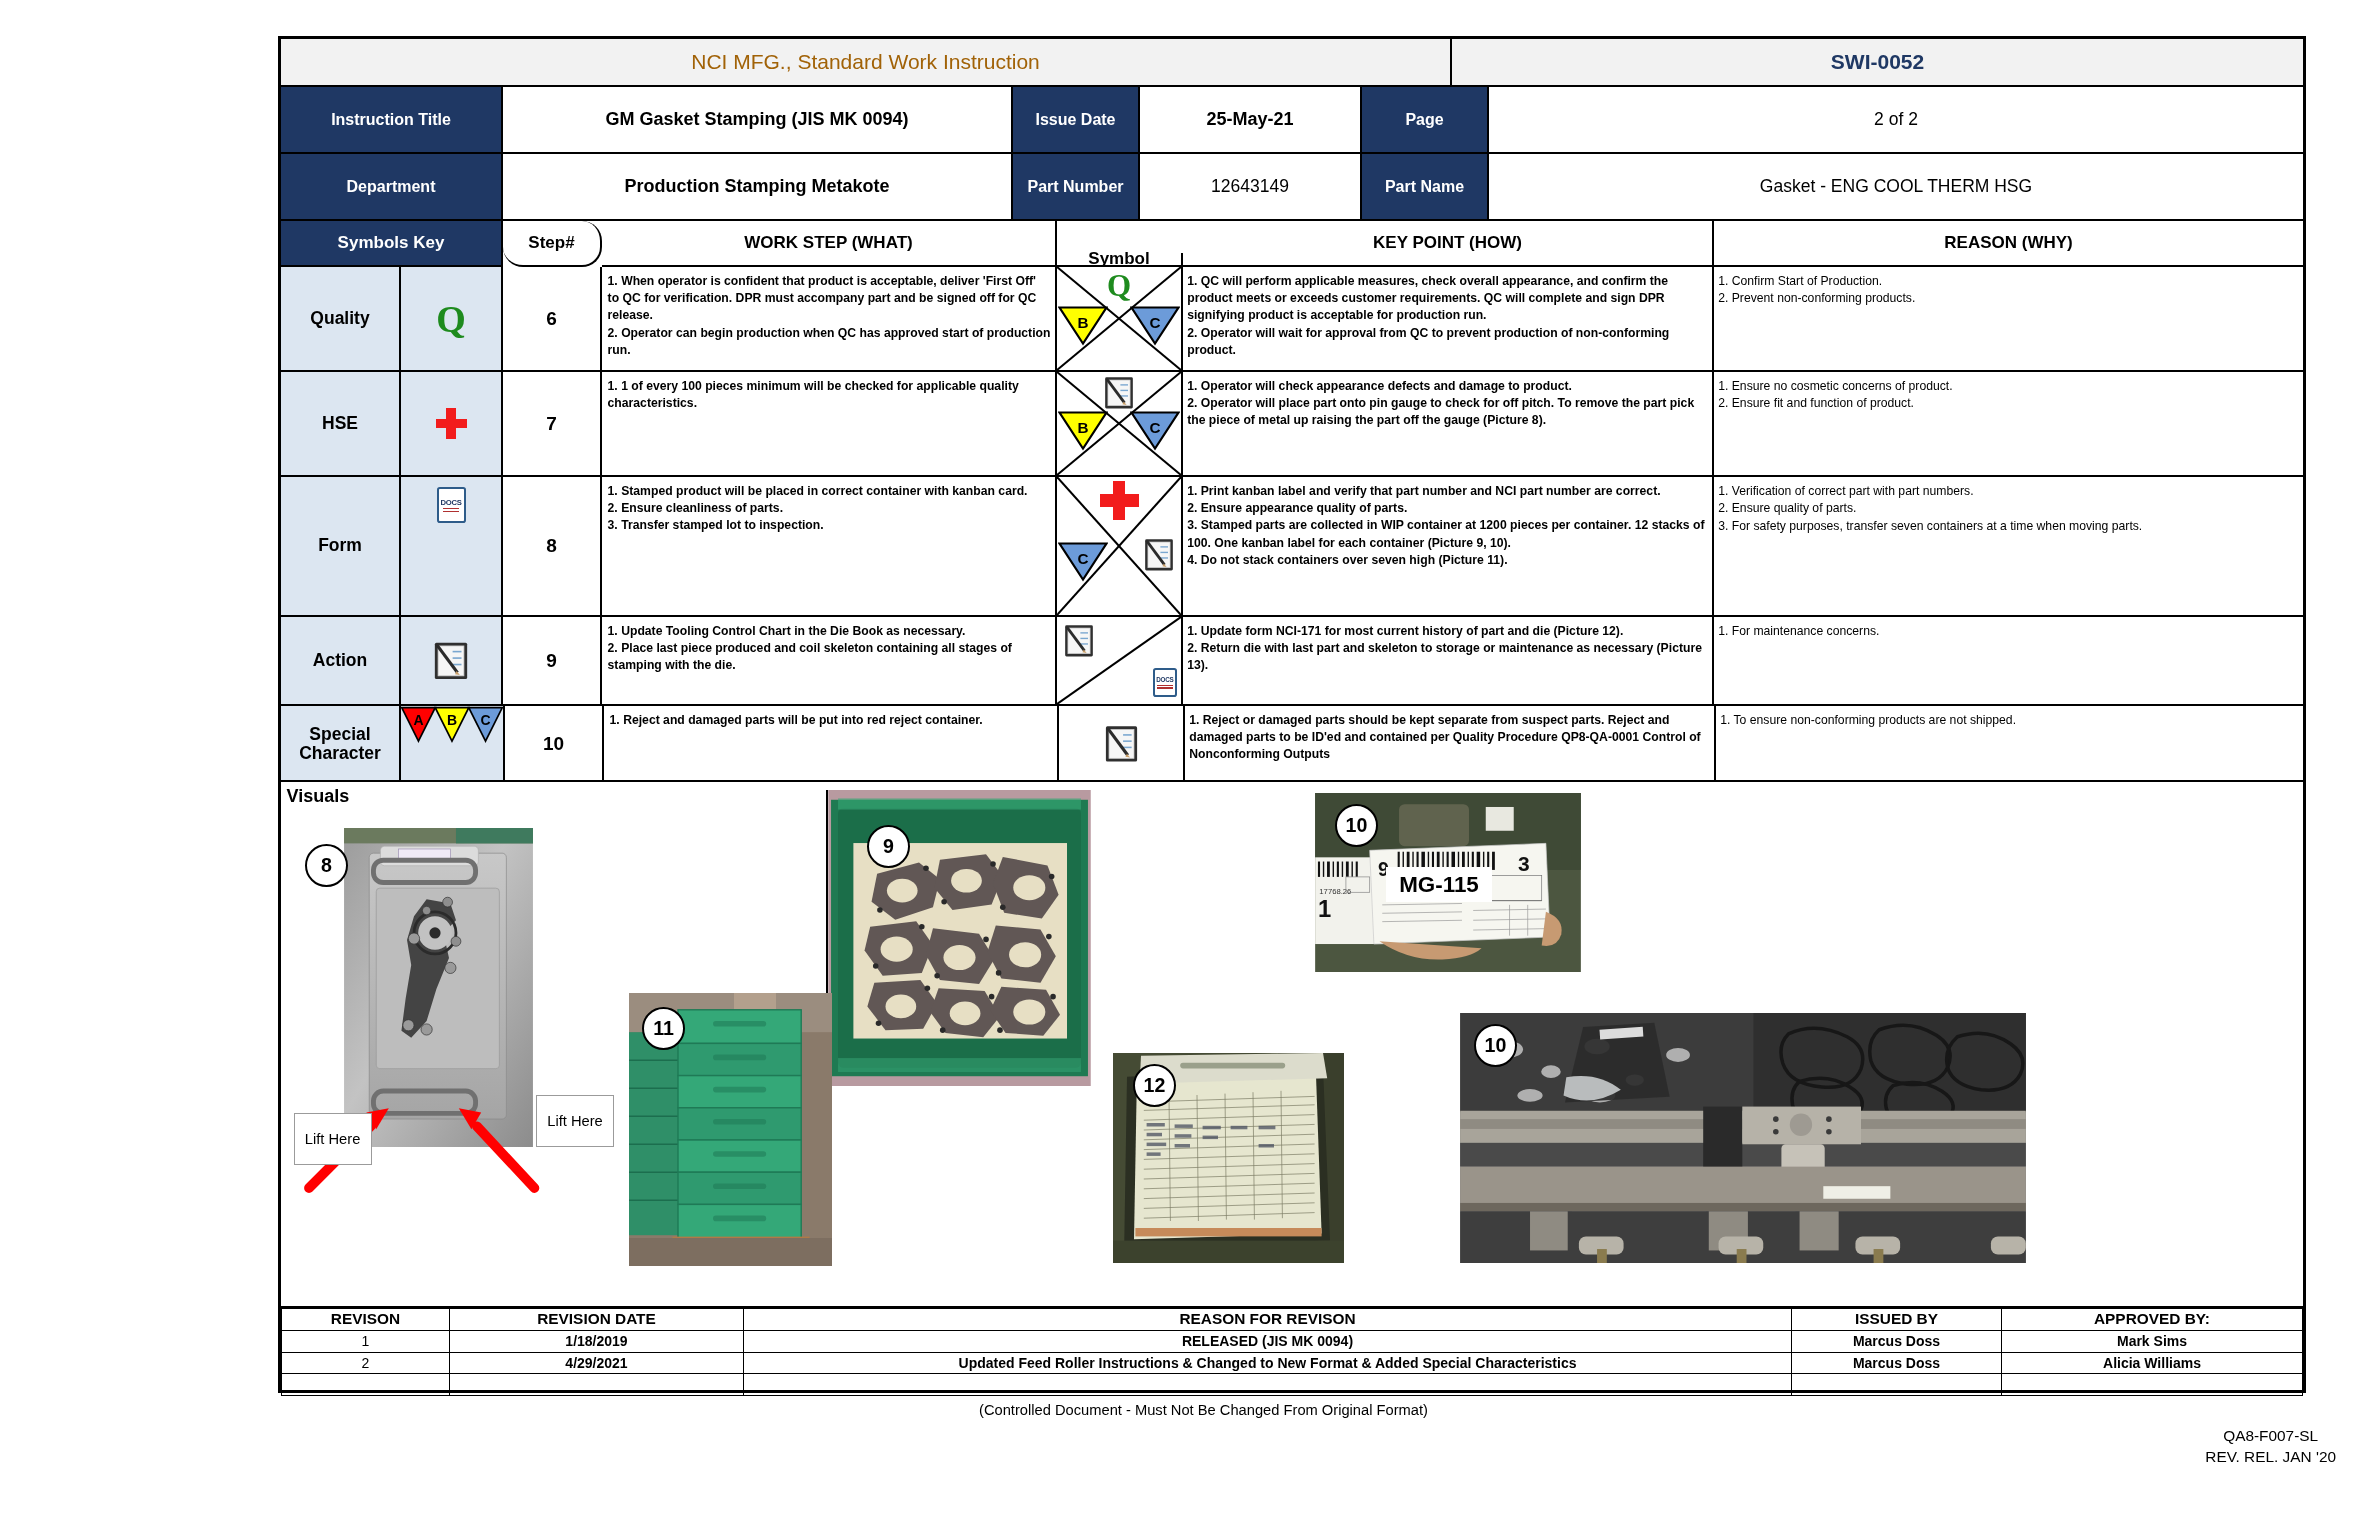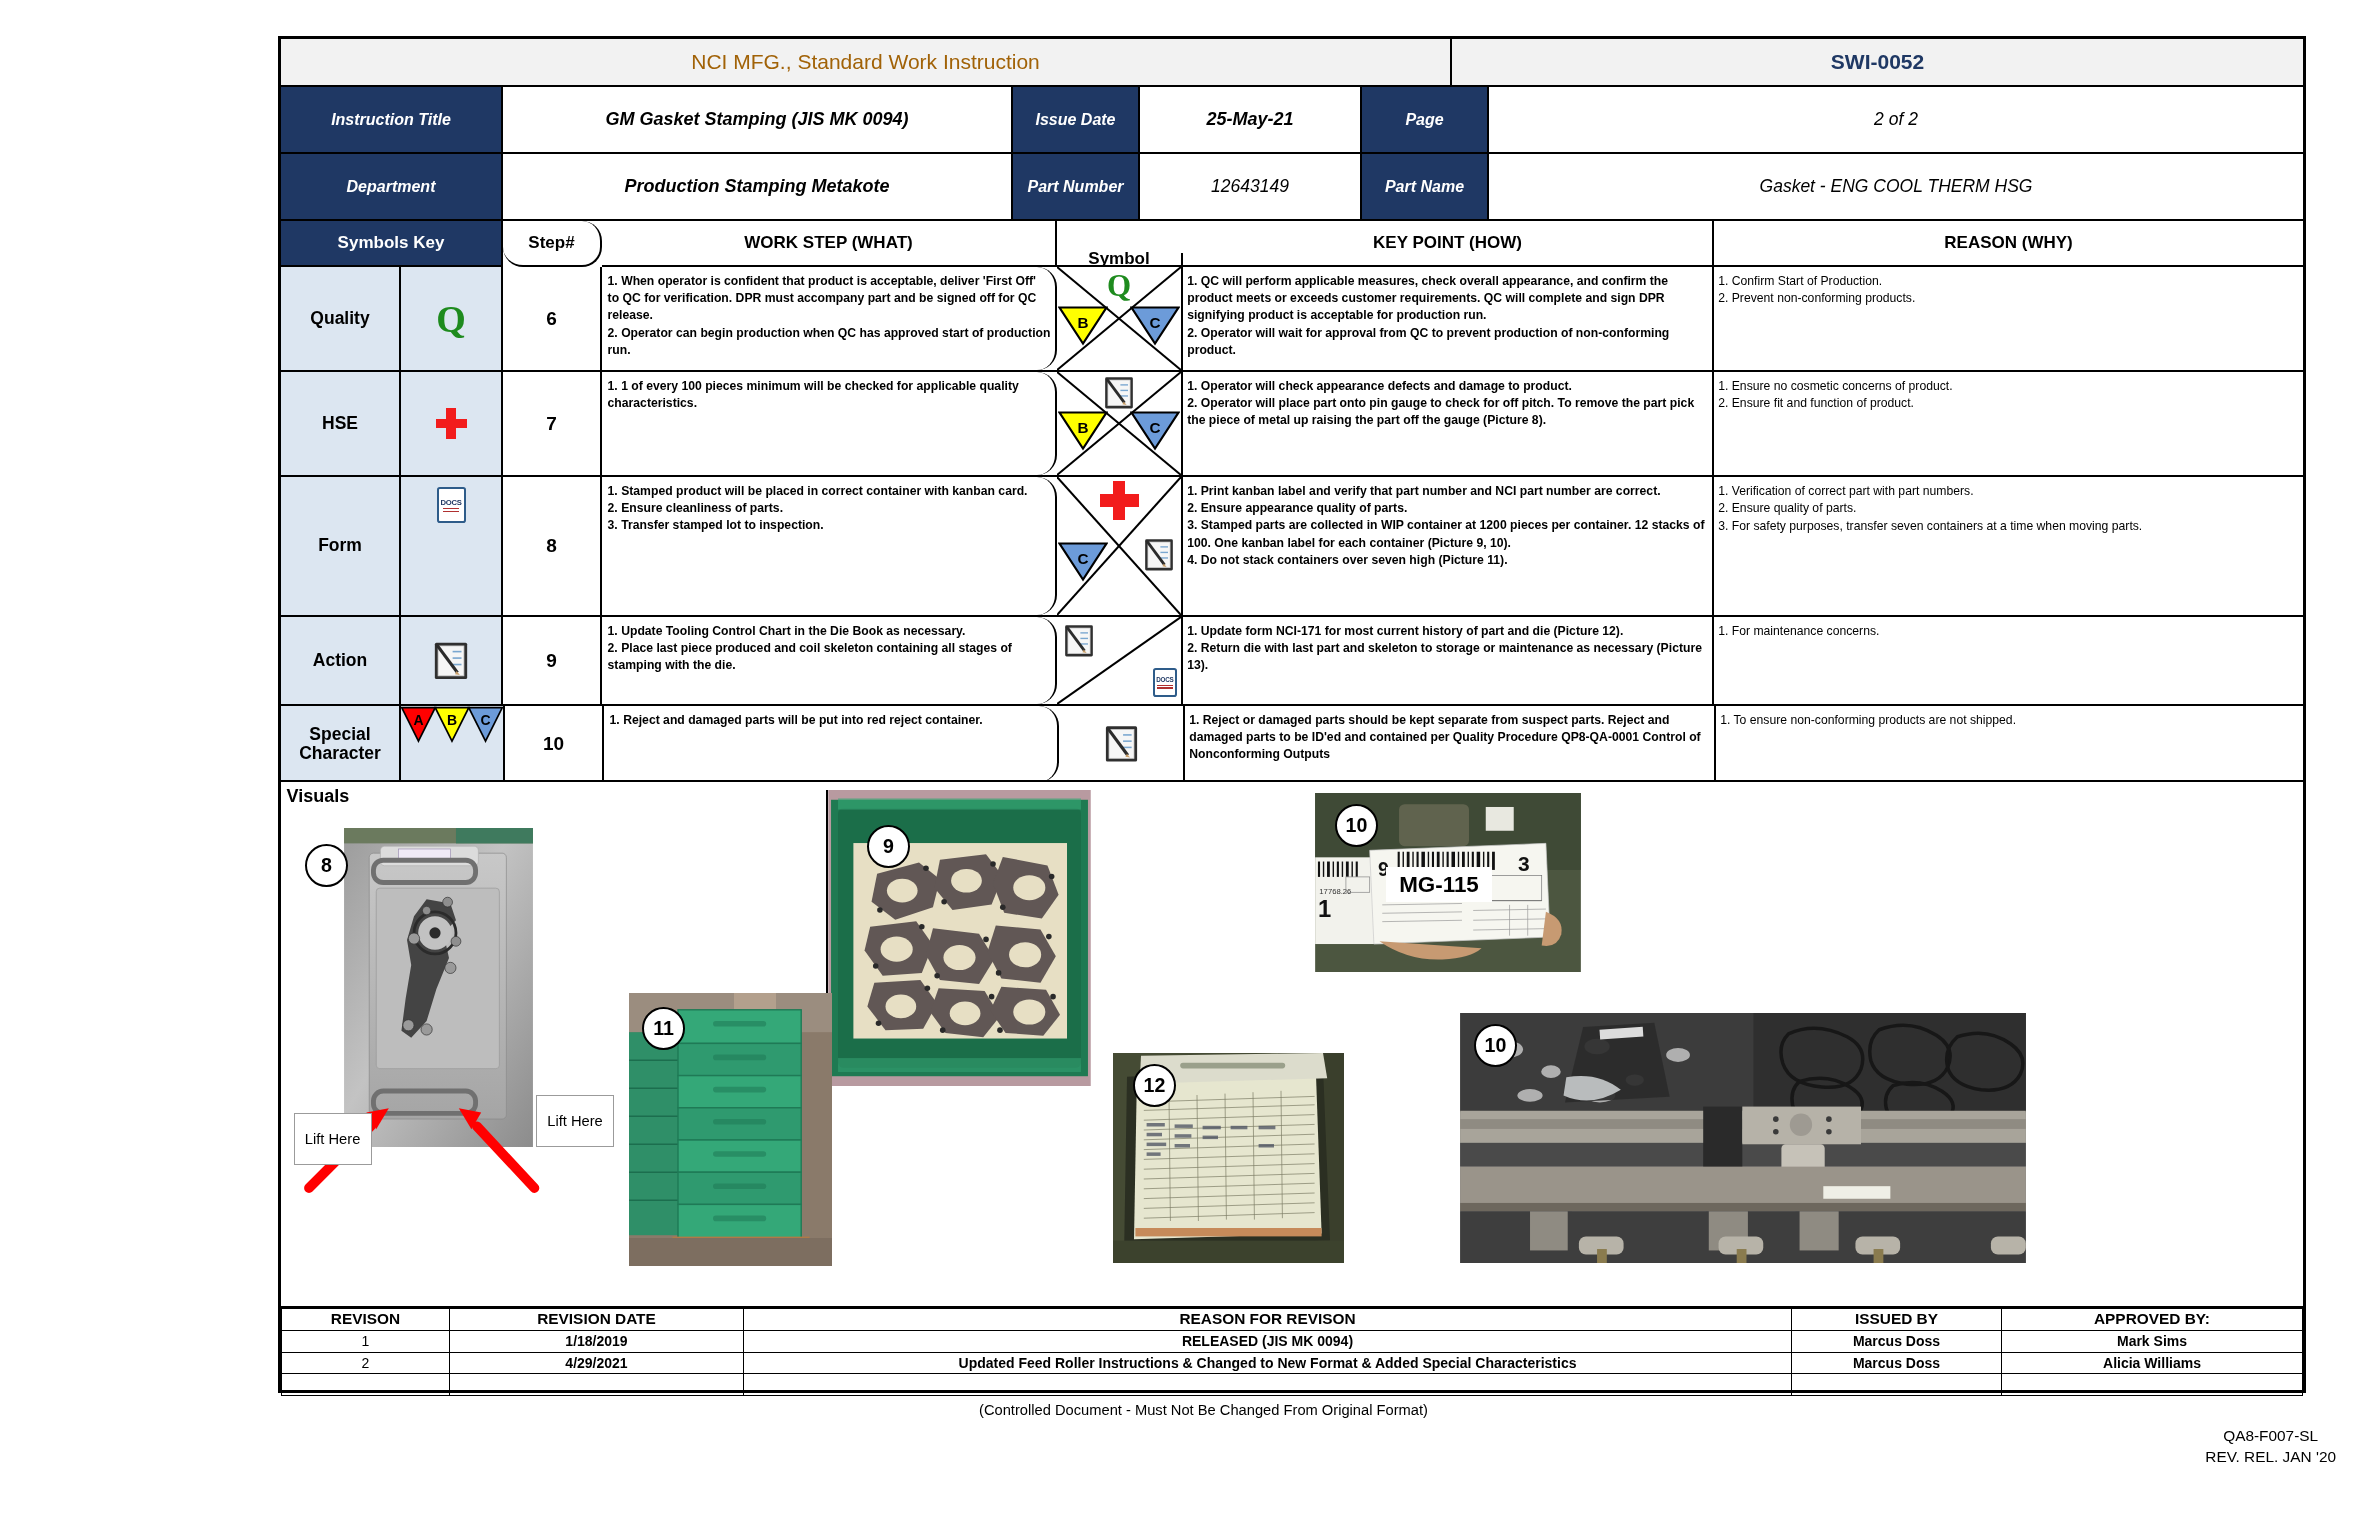--- a/index.html
+++ b/index.html
@@ -13,21 +13,21 @@
   
   .titleband{display:flex;height:46px;border-bottom:2.8px solid #000;}
   .titleband .t1{flex:0 0 1169px;background:#F2F2F2;display:flex;align-items:center;justify-content:center;
      color:#a16207;font-weight:normal;font-size:21px;border-right:2.8px solid #000;}
   .titleband .t2{flex:1;background:#F2F2F2;display:flex;align-items:center;justify-content:center;
      color:#1F3864;font-weight:bold;font-size:21px;}
 
   
   .hdrrow{display:flex;}
   .hdrrow > div{border-right:2.1px solid #000;border-bottom:2.1px solid #000;box-sizing:border-box;
-     display:flex;align-items:center;justify-content:center;text-align:center;font-style:italic;}
+     display:flex;align-items:center;justify-content:center;text-align:center;}
   .hdrrow > div:last-child{border-right:none;}
   .h-lbl{background:#1F3864;color:#fff;font-weight:bold;font-size:16px;}
   .h-val{background:#fff;color:#000;font-weight:bold;font-size:18px;}
   .h-val.reg{font-weight:normal;font-size:17.5px;}
 
   
   .w-lab{flex:0 0 222px;}
   .w-title{flex:0 0 510px;}
   .w-issue{flex:0 0 127px;}
   .w-date{flex:0 0 222px;}
@@ -53,21 +53,21 @@
   .brow > div:last-child{border-right:none;}
 
   .cell-symkey{flex:0 0 222px;background:#DCE6F1;display:flex;}
   .symkey-name{flex:0 0 120px;border-right:2.1px solid #000;display:flex;align-items:center;
       justify-content:center;text-align:center;font-weight:bold;font-size:17.5px;line-height:1.1;padding:0 2.8px;box-sizing:border-box;}
   .symkey-icon{flex:1;display:flex;align-items:center;justify-content:center;}
   .symkey-notes{flex:0 0 222px;background:#DCE6F1;font-size:11px;font-weight:bold;line-height:1.5;padding:4.2px 4.2px 0 4.2px;box-sizing:border-box;}
 
   .cell-step{flex:0 0 99px;background:#fff;display:flex;align-items:center;justify-content:center;
       font-weight:bold;font-size:19px;}
-  .cell-work{flex:0 0 455px;background:#fff;font-size:12.2px;font-weight:bold;line-height:1.42;padding:5.6px 4.2px 4.2px 5.6px;box-sizing:border-box;border-radius:20px;}
+  .cell-work{flex:0 0 455px;background:#fff;font-size:12.2px;font-weight:bold;line-height:1.42;padding:5.6px 4.2px 4.2px 5.6px;box-sizing:border-box;}
   .cell-symb{flex:0 0 126px;background:#fff;}
   .cell-key{flex:0 0 531px;background:#fff;font-size:12.2px;font-weight:bold;line-height:1.42;padding:5.6px 4.2px 4.2px 4.2px;box-sizing:border-box;}
   .cell-reason{flex:1;background:#fff;font-size:12.2px;line-height:1.45;padding:5.6px 4.2px 4.2px 4.2px;box-sizing:border-box;}
 
   
   .gQ{color:#1E8B1E;font-weight:bold;font-size:38px;line-height:1;font-family:"Liberation Serif",serif;}
   .gQ.small{font-size:31px;}
   .cross{position:relative;width:31px;height:31px;}
   .cross:before,.cross:after{content:"";position:absolute;background:#F21C1C;}
   .cross:before{left:10.5px;top:0;width:9.8px;height:31px;}

